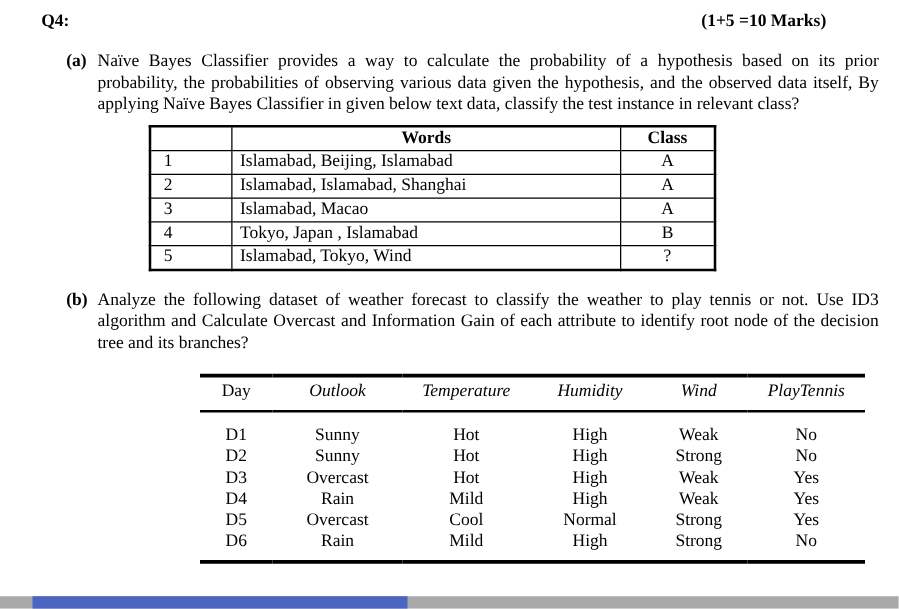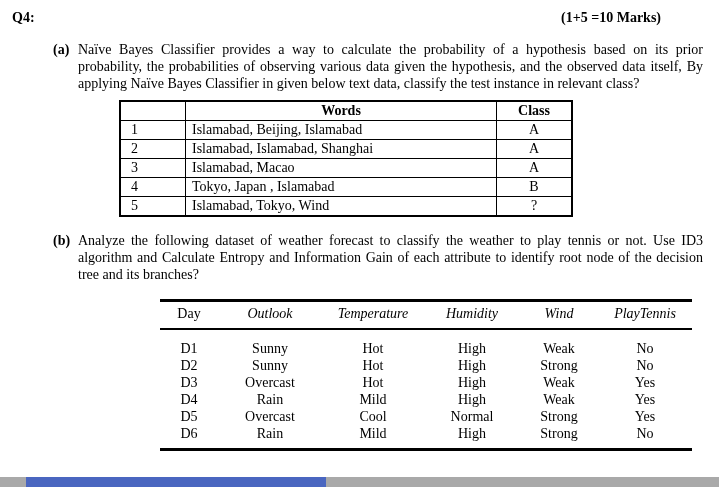--- a/index.html
+++ b/index.html
@@ -9,21 +9,21 @@
     background: #ffffff;
     color: #000000;
     font-family: "Liberation Serif", "DejaVu Serif", serif;
     position: relative;
     overflow: hidden;
   }
 
   .header-row {
     display: flex;
     justify-content: space-between;
-    padding: 10px 58px 0 12px;
+    padding: 10px 58px 0 33px;
     font-weight: bold;
     font-size: 14px;
   }
 
   .para {
     position: relative;
     font-size: 14px;
     line-height: 17px;
     text-align: justify;
     margin: 15px 16px 0 78px;
@@ -151,21 +151,21 @@
     <tr>
       <td class="col-num">5</td>
       <td class="col-words">Islamabad, Tokyo, Wind</td>
       <td class="col-class">?</td>
     </tr>
   </tbody>
 </table>
 
 <div class="para">
   <span class="part-label">(b)</span>
-  <span>Analyze the following dataset of weather forecast to classify the weather to play tennis or not. Use ID3 algorithm and Calculate Entropy and Information Gain of each attribute to identify root node of the decision tree and its branches?</span>
+  <span>Analyze the following dataset of weather forecast to classify the weather to play tennis or not. Use ID3 algorithm and Calculate Overcast and Information Gain of each attribute to identify root node of the decision tree and its branches?</span>
 </div>
 
 <table class="weather-table">
   <thead>
     <tr>
       <th class="wt-col-day">Day</th>
       <th class="wt-col-out">Outlook</th>
       <th class="wt-col-temp">Temperature</th>
       <th class="wt-col-hum">Humidity</th>
       <th class="wt-col-wind">Wind</th>

